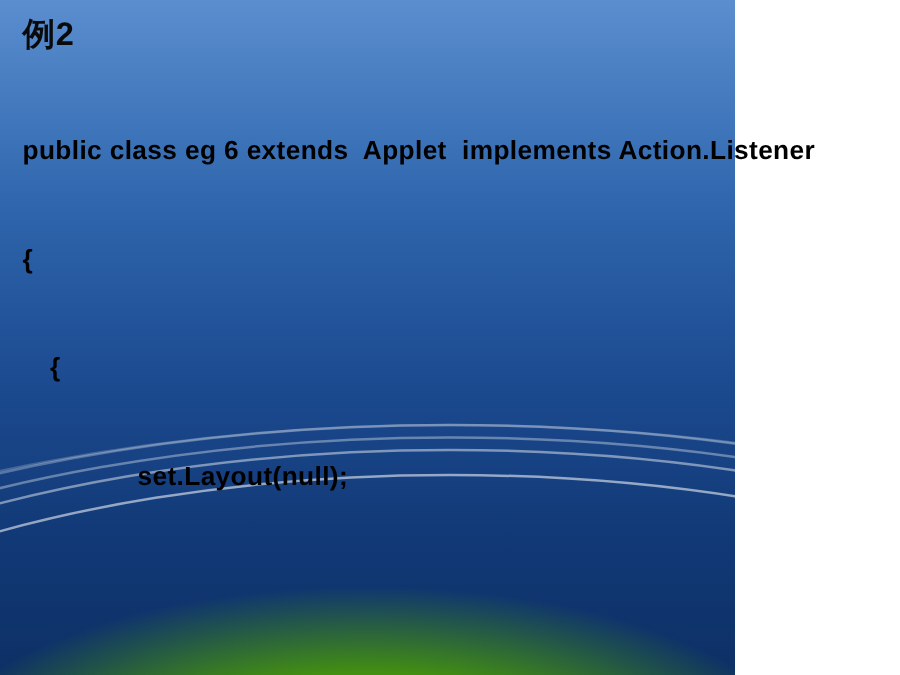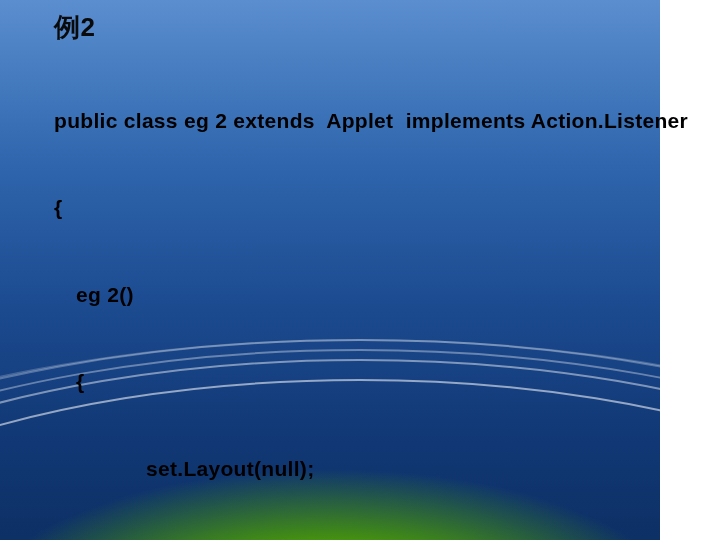--- a/index.html
+++ b/index.html
@@ -5,27 +5,26 @@
   html, body {
     margin: 0;
     padding: 0;
     width: 720px;
     height: 540px;
     overflow: hidden;
     font-family: "MS Gothic", "Meiryo", "Hiragino Kaku Gothic Pro", sans-serif;
   }
   .slide {
     position: relative;
-    width: 660px;
+    width: 588px;
     height: 540px;
     background:
       radial-gradient(ellipse 900px 380px at 50% 115%, #6fbf00 0%, #4fa300 18%, rgba(79,163,0,0) 40%),
       linear-gradient(180deg, #5a8ecf 0%, #2f66ad 30%, #1d4c92 55%, #123a78 78%, #0d3065 100%);
     box-sizing: border-box;
-    padding-left: 36px;
   }
   .arcs {
     position: absolute;
     inset: 0;
     pointer-events: none;
   }
   .content {
     position: relative;
     padding: 10px 18px 0 18px;
   }
@@ -63,23 +62,22 @@
       <ellipse cx="360" cy="660" rx="700" ry="300" stroke="#ffffff" stroke-opacity="0.45" stroke-width="2"></ellipse>
       <ellipse cx="360" cy="690" rx="760" ry="340" stroke="#ffffff" stroke-opacity="0.35" stroke-width="2"></ellipse>
       <ellipse cx="360" cy="720" rx="820" ry="380" stroke="#ffffff" stroke-opacity="0.28" stroke-width="2"></ellipse>
       <ellipse cx="360" cy="760" rx="880" ry="420" stroke="#ffffff" stroke-opacity="0.20" stroke-width="2"></ellipse>
     </g>
   </svg>
 
   <div class="content">
     <div class="title">例2</div>
     <div class="code">
-      <div>public class eg 2 extends  Applet  implements Action.Listener</div>
+      <div>public class eg 6 extends  Applet  implements Action.Listener</div>
       <div>{</div>
-      <div class="indent1">eg 2()</div>
       <div class="indent1">{</div>
       <div class="indent2">set.Layout(null);</div>
       
       
       
       
       
       
       
       

